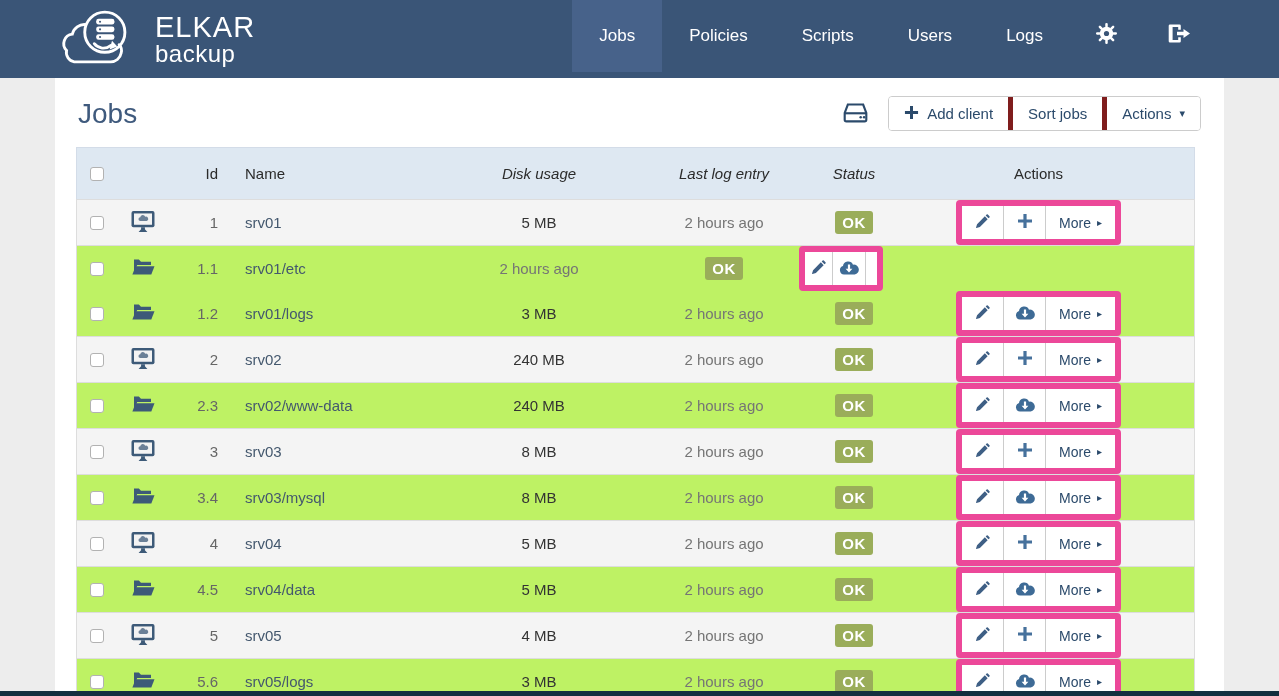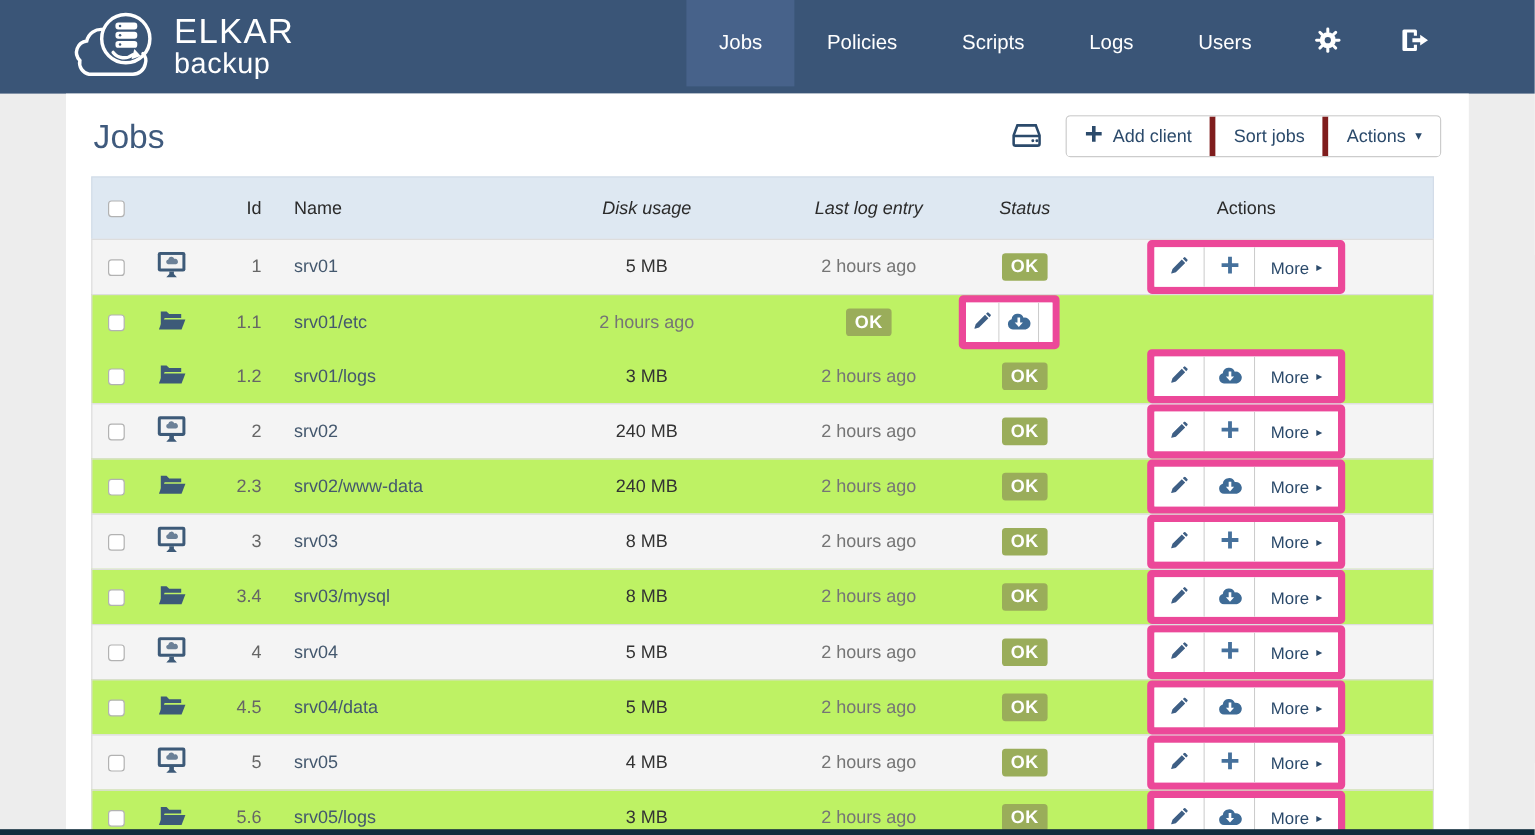--- a/index.html
+++ b/index.html
@@ -10,21 +10,21 @@
     font-family:"Liberation Sans", sans-serif;
     position:relative;
   }
   
   .navbar {
     height:78px; background:#3a5577;
     display:flex; align-items:stretch;
     padding-right:62px;
   }
   .brand {
-    display:flex; align-items:center; 
+    display:flex; align-items:center; gap:10px;
     margin-left:57px; color:#fff;
   }
   .brand-text { line-height:1; }
   .brand-line1 { font-size:29px; letter-spacing:1px; }
   .brand-line2 { font-size:24px; letter-spacing:0.5px; margin-top:0; }
   .nav-items { display:flex; margin-left:auto; align-items:flex-start; }
   .nav-item {
     height:72px; display:flex; align-items:center;
     padding:0 27px; color:#fff; font-size:17px; cursor:pointer;
   }
@@ -136,24 +136,24 @@
     <div class="nav-item active">
         <span>Jobs</span>
       </div>
     <div class="nav-item">
         <span>Policies</span>
       </div>
     <div class="nav-item">
         <span>Scripts</span>
       </div>
     <div class="nav-item">
-        <span>Logs</span>
+        <span>Users</span>
       </div>
     <div class="nav-item">
-        <span>Users</span>
+        <span>Logs</span>
       </div>
     <div class="nav-item nav-icon-item">
       <span>
         <svg width="23" height="23" viewBox="0 0 24 24" fill="#fff">
           <g>
             <rect x="10.7" y="1" width="2.6" height="5" rx="1.2"></rect>
             <rect x="10.7" y="18" width="2.6" height="5" rx="1.2"></rect>
             <rect x="10.7" y="1" width="2.6" height="5" rx="1.2" transform="rotate(45 12 12)"></rect>
             <rect x="10.7" y="18" width="2.6" height="5" rx="1.2" transform="rotate(45 12 12)"></rect>
             <rect x="10.7" y="1" width="2.6" height="5" rx="1.2" transform="rotate(90 12 12)"></rect>

